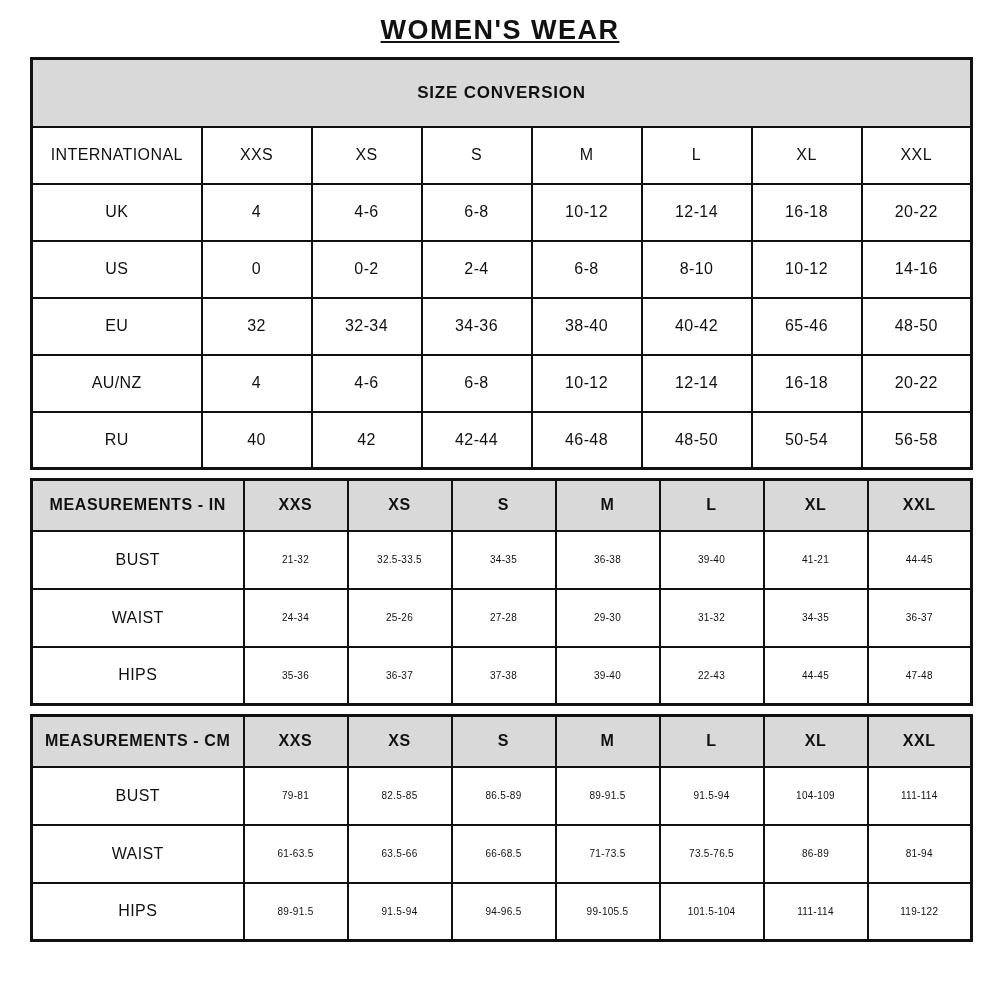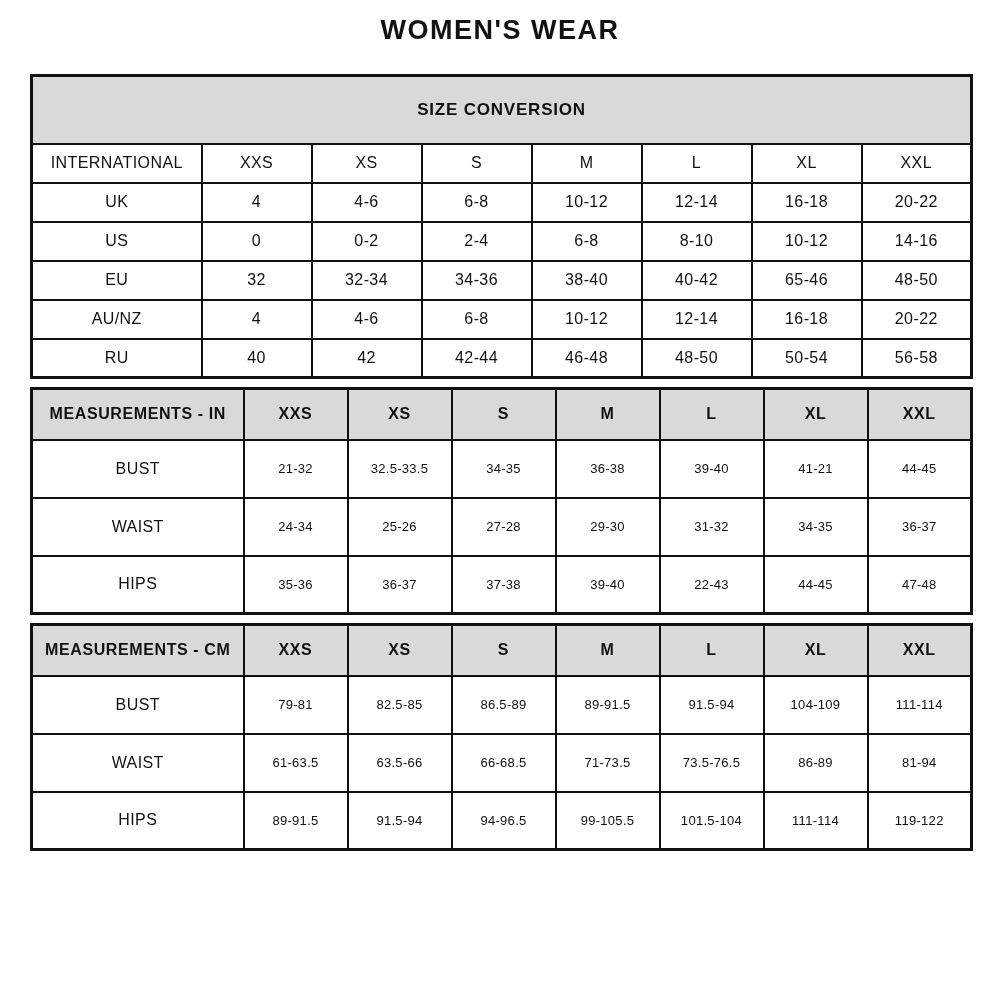--- a/index.html
+++ b/index.html
@@ -14,60 +14,61 @@
   }
   .page {
     width: 940px;
     margin: 0 auto;
   }
   h1.page-title {
     text-align: center;
     font-size: 27px;
     font-weight: 700;
     letter-spacing: 1.5px;
-    margin: 15px 0 28px 0;
+    margin: 15px 0 11px 0;
     color: #111111;
+    text-decoration: underline;
   }
   table {
     border-collapse: collapse;
     width: 940px;
     table-layout: fixed;
     border: 3px solid #111111;
     margin-bottom: 8px;
   }
   td, th {
     border: 2px solid #111111;
     text-align: center;
     vertical-align: middle;
     padding: 0 2px;
     letter-spacing: 0.4px;
     overflow: hidden;
   }
   .gray { background: #d9d9d9; }
   
-  table.conv tr { height: 39px; }
+  table.conv tr { height: 57px; }
   table.conv tr.title-row { height: 68px; }
   table.conv .title-cell {
     font-size: 17px;
     font-weight: 700;
     letter-spacing: 0.8px;
   }
   table.conv td { font-size: 16px; font-weight: 400; }
   table.conv .label-cell { font-size: 16px; }
   
   table.meas tr { height: 58px; }
   table.meas tr.head-row { height: 51px; }
   table.meas th {
     font-size: 16px;
     font-weight: 700;
     letter-spacing: 0.6px;
   }
   table.meas th.corner-cell { font-size: 16px; }
   table.meas .label-cell { font-size: 16px; font-weight: 400; }
-  table.meas .value-cell { font-size: 13px; font-weight: 400; letter-spacing: 0.3px; }
+  table.meas .value-cell { font-size: 10px; font-weight: 400; letter-spacing: 0.3px; }
 </style>
 </head>
 <body>
 
 <div class="page">
 
   <h1 class="page-title">WOMEN'S WEAR</h1>
 
   <table class="conv">
     <colgroup>

